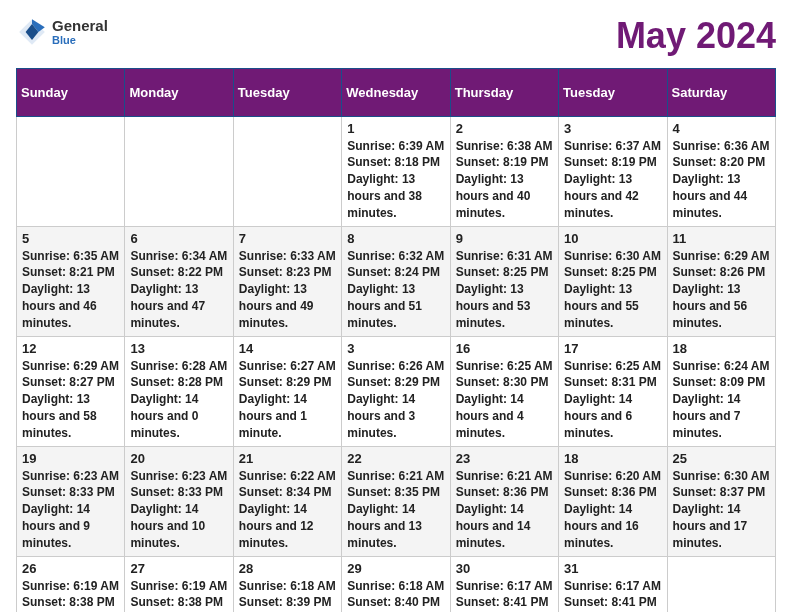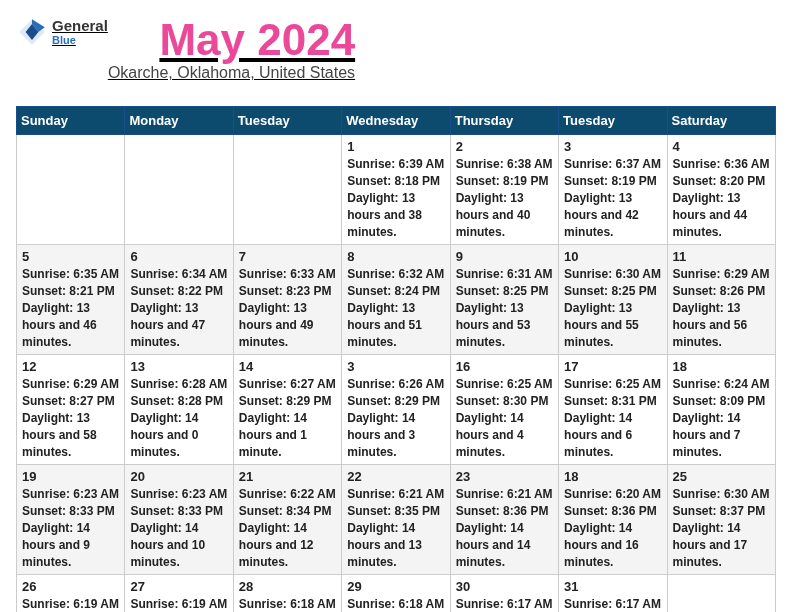--- a/index.html
+++ b/index.html
@@ -5,23 +5,23 @@
     * { box-sizing: border-box; margin: 0; padding: 0; }
     body {
       font-family: Arial, sans-serif;
       background: #fff;
       width: 792px;
       min-height: 612px;
       padding: 16px;
     }
     .header {
       display: flex;
+      justify-content: space-between;
       align-items: flex-start;
-      margin-bottom: 24px;
-      text-decoration: underline;
+      margin-bottom: 12px;
     }
     .logo {
       display: flex;
       align-items: center;
       gap: 4px;
     }
     .logo-text {
       display: flex;
       flex-direction: column;
       line-height: 1.1;
@@ -37,40 +37,40 @@
       color: #2a6ebb;
     }
     .logo-icon {
       width: 32px;
       height: 32px;
     }
     .title-block {
       text-align: right;
     }
     .month-title {
-      font-size: 44px;
-      font-weight: bold;
-      color: #ec4899;
+      font-size: 36px;
+      font-weight: bold;
+      color: #701a75;
       line-height: 1.1;
     }
     .location-title {
       font-size: 16px;
       color: #444;
     }
     table {
       width: 100%;
       border-collapse: collapse;
       table-layout: fixed;
     }
     thead tr th {
-      background: #0c4a6e;
+      background: #701a75;
       color: #fff;
       font-size: 13px;
       font-weight: bold;
-      padding: 6px 4px;
+      padding: 16px 4px;
       text-align: left;
       border: 1px solid #1a4e8a;
     }
     tbody tr td {
       border: 1px solid #ccc;
       vertical-align: top;
       padding: 4px 5px;
       font-size: 10.5px;
       color: #222;
       min-height: 80px;
@@ -123,21 +123,20 @@
       <polygon points="20,4 36,14 28,20 20,10" fill="#2a6ebb"></polygon>
       <polygon points="20,10 28,20 20,30 12,20" fill="#1a4e8a"></polygon>
     </svg>
     <div class="logo-text">
       <span class="logo-general">General</span>
       <span class="logo-blue">Blue</span>
     </div>
   </div>
   <div class="title-block">
     <div class="month-title">May 2024</div>
-    <div class="location-title">Okarche, Oklahoma, United States</div>
   </div>
 </div>
 
 <table>
   <thead>
     <tr>
     <th>Sunday</th>
         <th>Monday</th>
         <th>Tuesday</th>
         <th>Wednesday</th>

